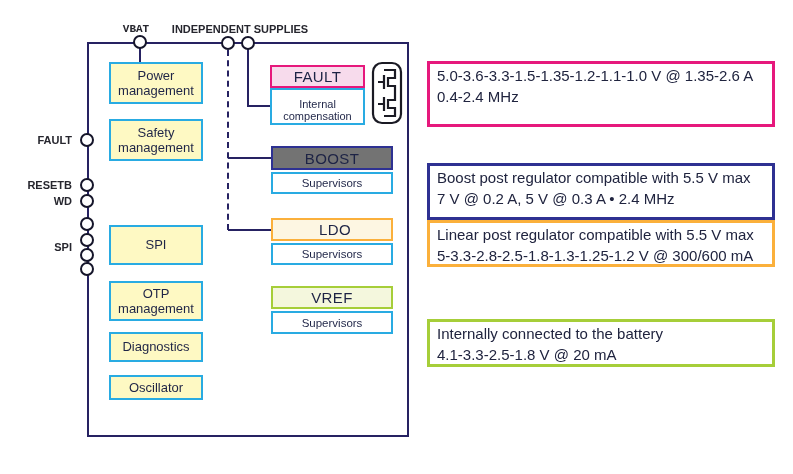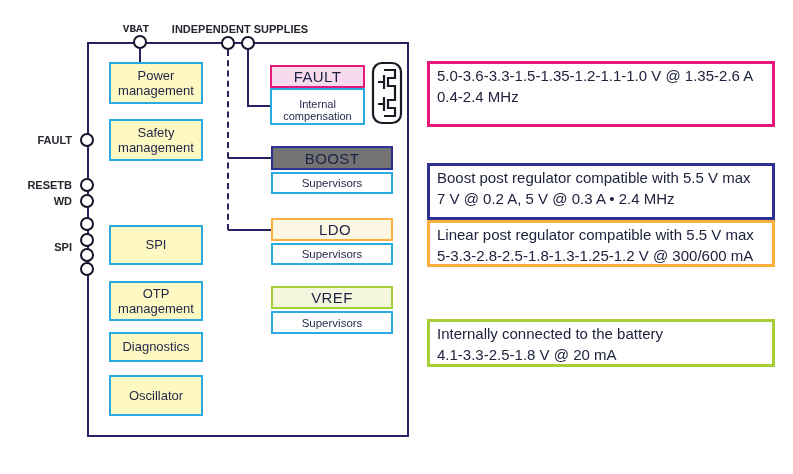--- a/index.html
+++ b/index.html
@@ -83,21 +83,21 @@
     </div>
   <div class="abs blk" style="left:109px;top:225px;width:94px;height:40px;">
       <span>SPI</span>
     </div>
   <div class="abs blk" style="left:109px;top:281px;width:94px;height:40px;">
       <span>OTP management</span>
     </div>
   <div class="abs blk" style="left:109px;top:332px;width:94px;height:30px;">
       <span>Diagnostics</span>
     </div>
-  <div class="abs blk" style="left:109px;top:375px;width:94px;height:41px;">
+  <div class="abs blk" style="left:109px;top:375px;width:94px;height:25px;">
       <span>Oscillator</span>
     </div>
 
   <div class="abs reg-head head-buck" style="left:270px;top:65px;width:95px;height:23px;">
       <span>FAULT</span>
     </div>
   <div class="abs reg-sub sub-small" style="left:270px;top:88px;width:95px;height:37px;align-items:flex-end;">
       <span>Internal compensation</span>
     </div>
 

